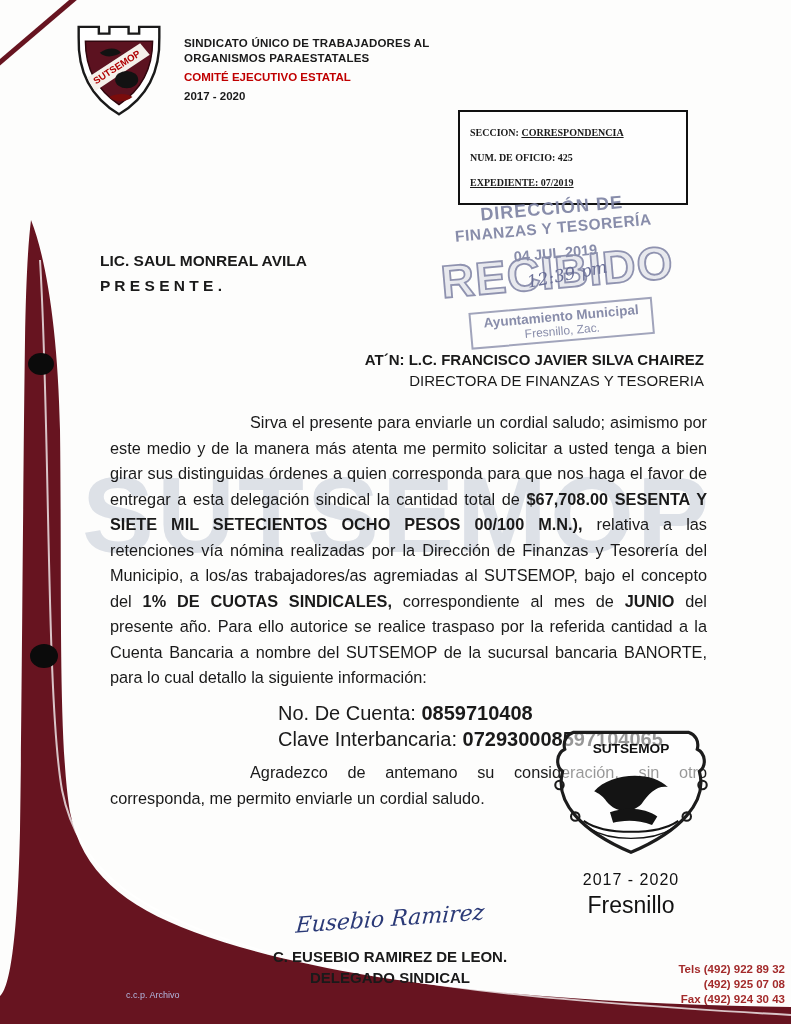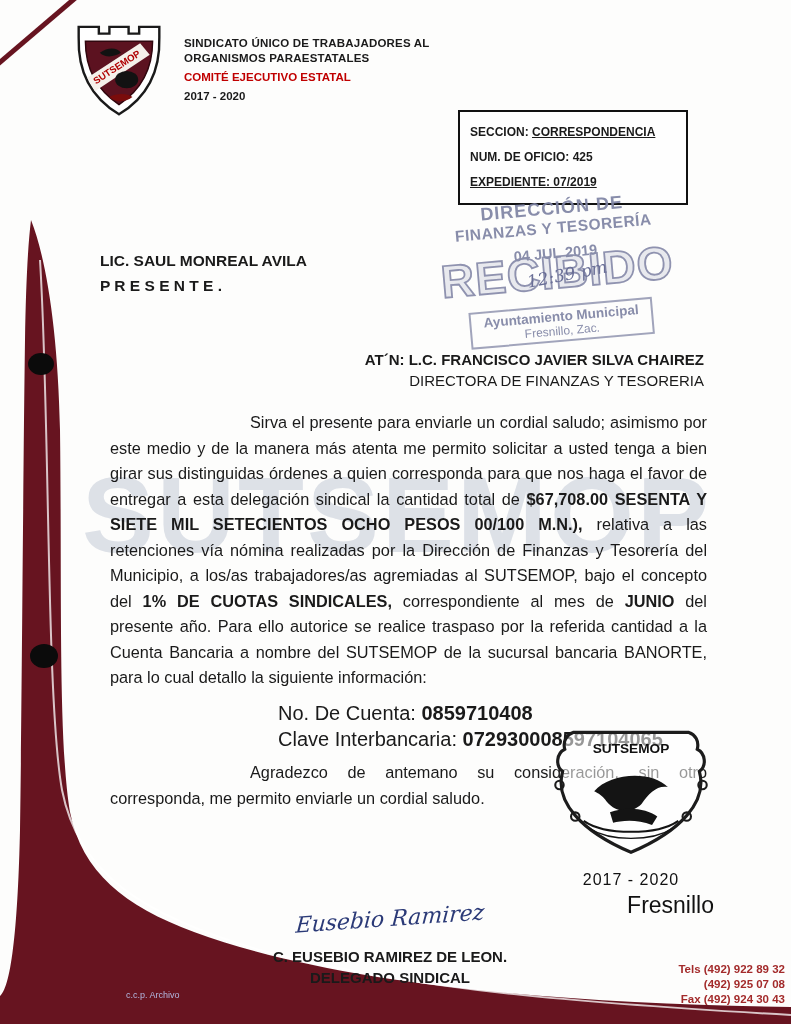--- a/index.html
+++ b/index.html
@@ -18,21 +18,21 @@
   
   .logo{left:70px;top:24px;z-index:3;}
   .header-text{left:184px;top:36px;z-index:3;}
   .org-line{font-size:11.5px;font-weight:bold;line-height:14.5px;letter-spacing:.2px;}
   .committee{font-size:11.5px;font-weight:bold;color:#c00000;margin-top:6px;}
   .period{font-size:11.5px;font-weight:bold;margin-top:7px;}
 
   
   .info-box{left:458px;top:110px;width:206px;z-index:3;border:2px solid #111;
             padding:8px 10px;background:rgba(255,255,255,.6);}
-  .ib-line{font-size:12px;font-weight:bold;line-height:25px;white-space:nowrap;}
+  .ib-line{font-size:10px;font-weight:bold;line-height:25px;white-space:nowrap;font-family:Liberation Serif, serif;}
   .u{text-decoration:underline;}
 
   
   .stamp{left:426px;top:198px;width:262px;z-index:5;transform:rotate(-5deg);
          color:#7f84a4;text-align:center;opacity:.92;}
   .stamp-l1{font-size:18px;font-weight:bold;letter-spacing:1px;}
   .stamp-l2{font-size:15.5px;font-weight:bold;letter-spacing:.5px;}
   .stamp-big{position:relative;height:66px;margin-top:2px;}
   .stamp-word{font-size:46px;font-weight:bold;line-height:66px;letter-spacing:1px;
               color:rgba(127,132,164,0.18);-webkit-text-stroke:1.8px rgba(127,132,164,0.95);}
@@ -55,21 +55,21 @@
            font-size:15.5px;line-height:24px;}
   .signature{left:295px;top:906px;width:190px;z-index:4;text-align:center;
              font-family:"DejaVu Serif",serif;font-style:italic;font-size:22px;color:#2b3a77;
              transform:rotate(-4deg) skewX(-8deg);}
   .signer{left:235px;top:946px;width:310px;z-index:4;text-align:center;
           font-size:15px;line-height:21px;font-weight:bold;}
 
   
   .seal{left:548px;top:724px;width:166px;z-index:5;text-align:center;color:#111;}
   .seal-period{font-size:16px;letter-spacing:1px;margin-top:1px;}
-  .seal-city{font-size:23px;margin-top:3px;text-align:right;}
+  .seal-city{font-size:23px;margin-top:3px;}
 
   
   .address{left:28px;top:946px;z-index:4;color:#fff;font-size:11px;line-height:14px;font-weight:600;}
   .ccp{left:126px;top:990px;z-index:4;font-size:9px;color:rgba(190,210,255,.85);}
   .phones{right:6px;top:962px;z-index:4;text-align:right;color:#a32b2b;
           font-size:11.5px;font-weight:bold;line-height:15px;}
 
   .hole{position:absolute;background:#0b0b0b;border-radius:50%;z-index:6;}
   .hole1{left:28px;top:353px;width:26px;height:22px;}
   .hole2{left:30px;top:644px;width:28px;height:24px;}

